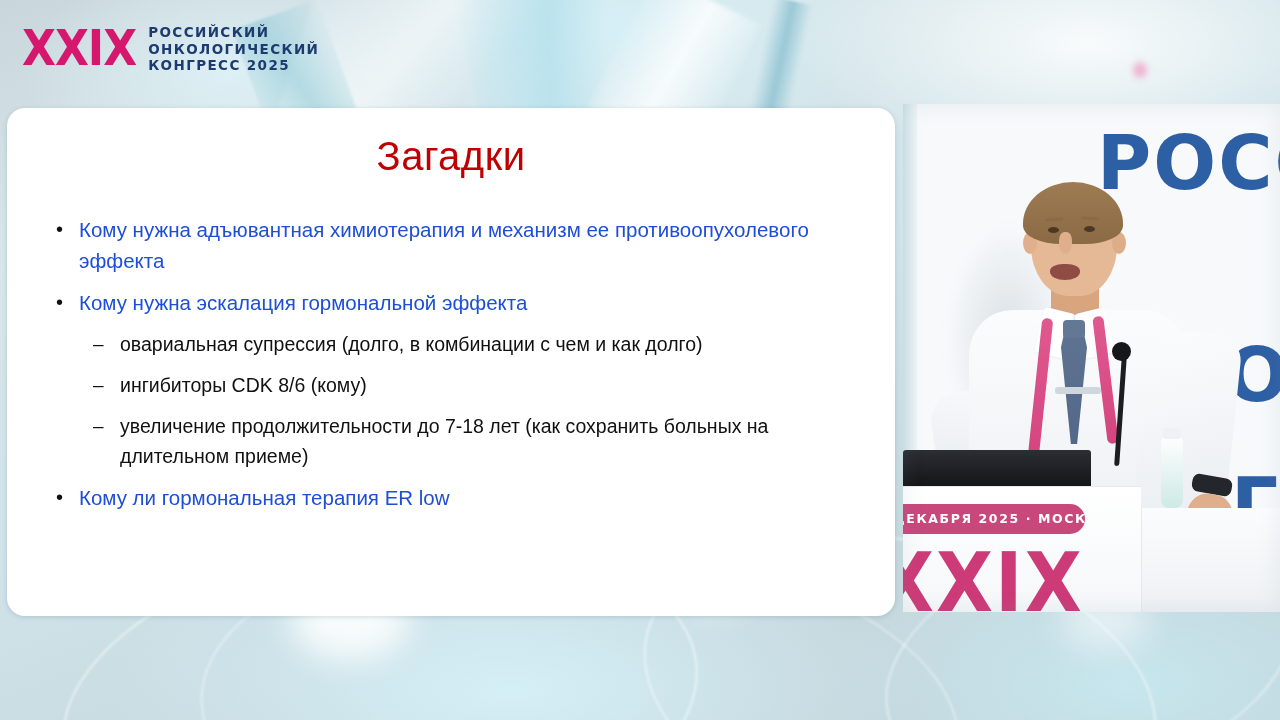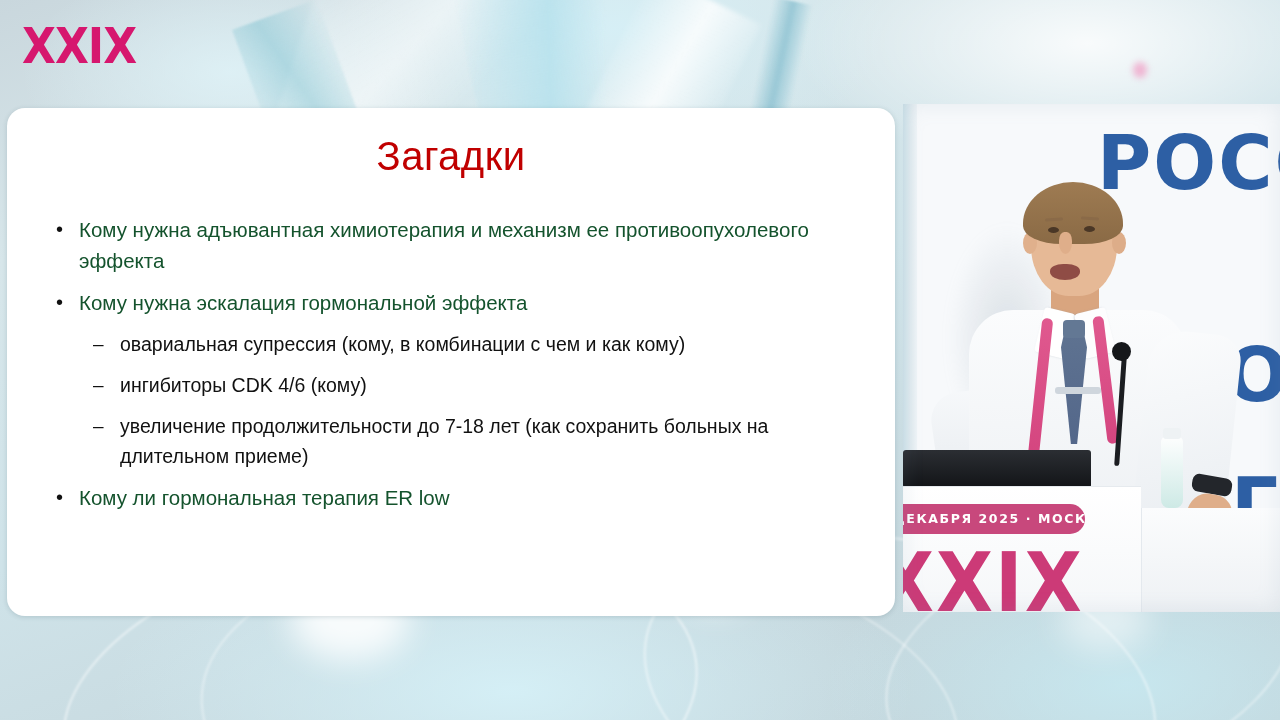--- a/index.html
+++ b/index.html
@@ -83,21 +83,21 @@
     font-family:"Liberation Sans", sans-serif;
     font-size:40px; font-weight:normal; letter-spacing:.5px;
   }
   #bullets { position:absolute; top:106px; left:40px; right:40px; }
   .lvl1 { display:flex; margin-bottom:11px; }
   .lvl1 > .mk {
     width:32px; flex:0 0 32px; color:#111; font-size:20px;
     line-height:31px; text-align:left; padding-left:9px;
   }
   .lvl1 > .tx {
-    flex:1; color:#14532d; font-size:20.5px; line-height:31px;
+    flex:1; color:#1d4ed8; font-size:20.5px; line-height:31px;
     font-family:"Liberation Sans", sans-serif;
   }
   .sublist { margin-left:46px; }
   .lvl2 { display:flex; margin-bottom:11px; }
   .lvl2 > .mk {
     width:27px; flex:0 0 27px; color:#111; font-size:19px;
     line-height:30px; text-align:left;
   }
   .lvl2 > .tx {
     flex:1; color:#111; font-size:19.5px; line-height:30px;
@@ -212,45 +212,50 @@
   <div class="glow g1"></div>
   <div class="glow g2"></div>
   <div class="glow g3"></div>
   <div class="dot d1"></div>
   <div class="dot d2"></div>
   <div class="dot d3"></div>
 </div>
 
 <div id="logo">
   <div class="xxix">XXIX</div>
+  <div class="lines">
+    <span>РОССИЙСКИЙ</span>
+    <span>ОНКОЛОГИЧЕСКИЙ</span>
+    <span>КОНГРЕСС 2025</span>
+  </div>
 </div>
 
 <div id="slide">
   <div id="slide-title">Загадки</div>
 
   <div id="bullets">
 
     <div class="lvl1">
       <div class="mk">•</div>
       <div class="tx">Кому нужна адъювантная химиотерапия и механизм ее противоопухолевого эффекта</div>
     </div>
 
     <div class="lvl1">
       <div class="mk">•</div>
       <div class="tx">Кому нужна эскалация гормональной эффекта</div>
     </div>
 
     <div class="sublist">
       <div class="lvl2">
         <div class="mk">–</div>
-        <div class="tx">овариальная супрессия (кому, в комбинации с чем и как кому)</div>
+        <div class="tx">овариальная супрессия (долго, в комбинации с чем и как долго)</div>
       </div>
       <div class="lvl2">
         <div class="mk">–</div>
-        <div class="tx">ингибиторы CDK 4/6 (кому)</div>
+        <div class="tx">ингибиторы CDK 8/6 (кому)</div>
       </div>
       <div class="lvl2">
         <div class="mk">–</div>
         <div class="tx">увеличение продолжительности до 7-18 лет (как сохранить больных на длительном приеме)</div>
       </div>
     </div>
 
     <div class="lvl1">
       <div class="mk">•</div>
       <div class="tx">Кому ли гормональная терапия ER low</div>

